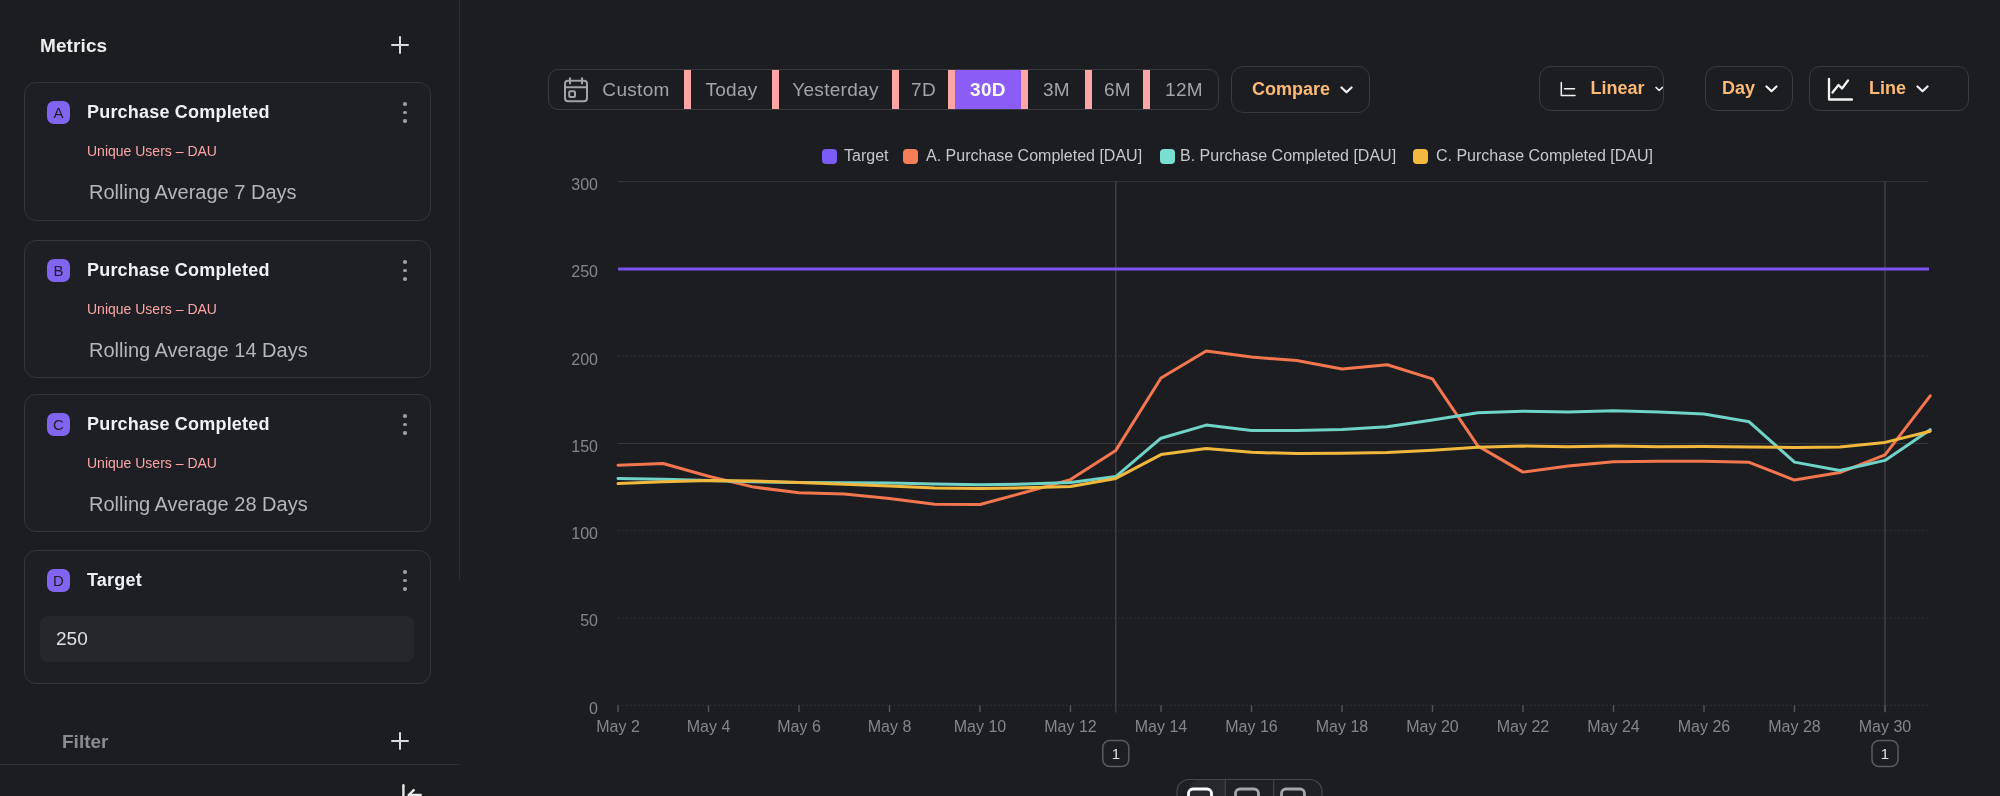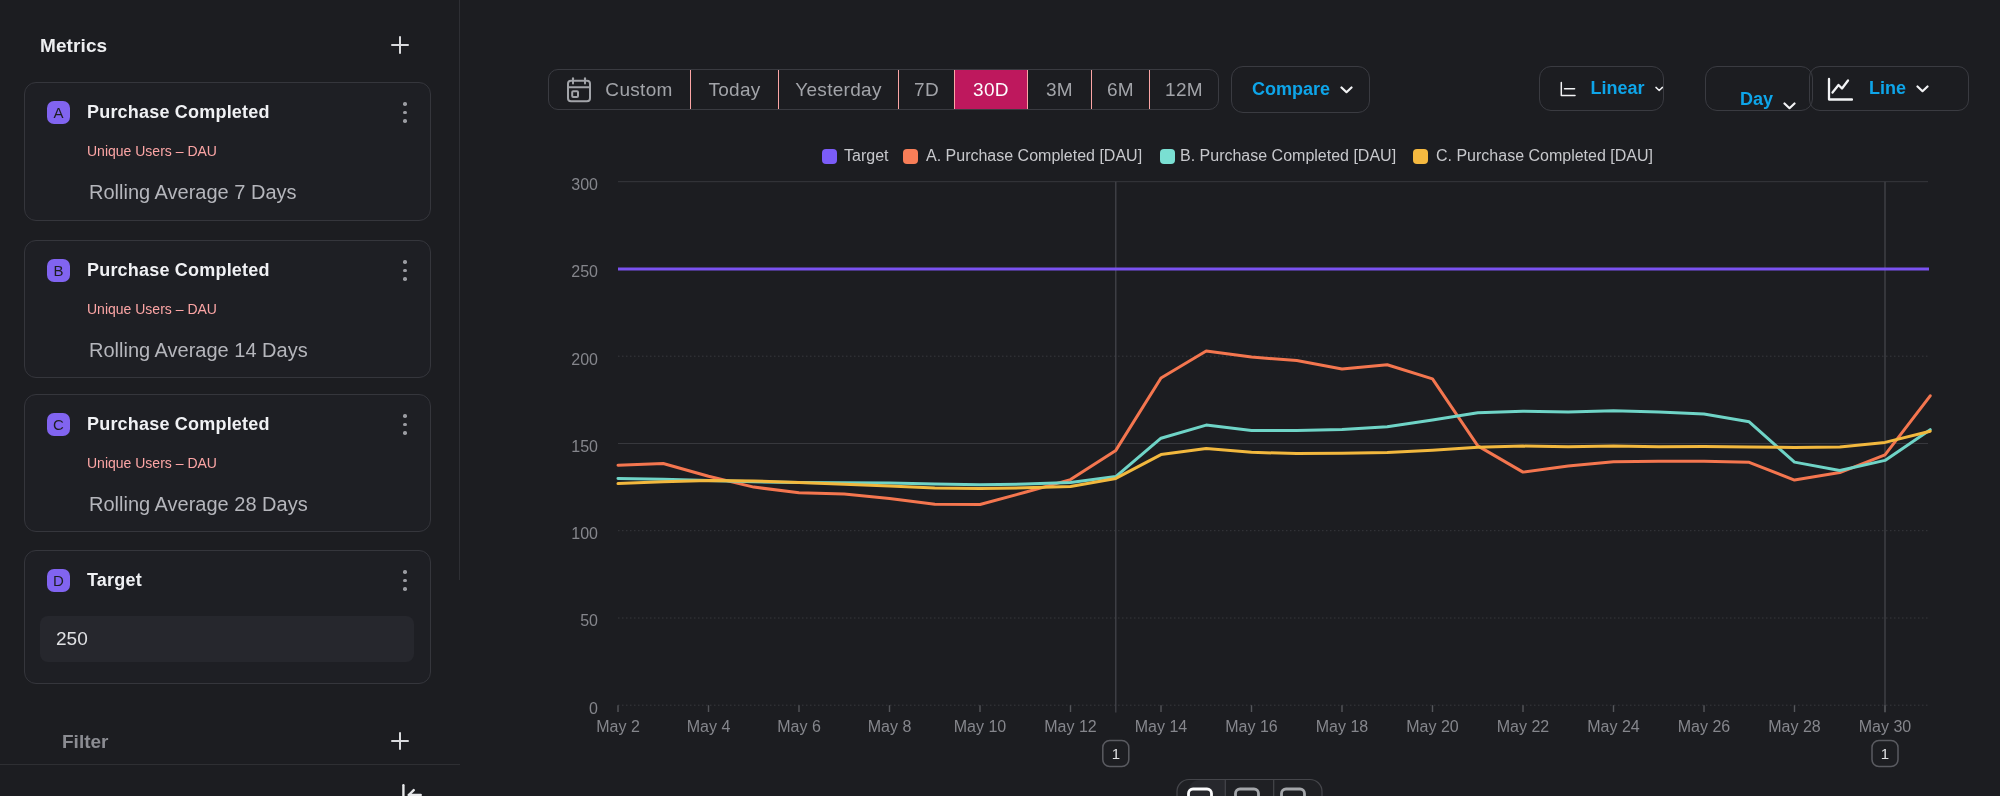--- a/index.html
+++ b/index.html
@@ -17,24 +17,24 @@
 .cline2 { position:absolute; left:62px; top:60px; font-size:14px; color:#fca5a5; }
 .cline3 { position:absolute; left:64px; top:98px; font-size:20px; color:#b5b6bc; }
 .kebab { position:absolute; left:378px; top:19px; width:4px; }
 .kebab i { display:block; width:3.5px; height:3.5px; border-radius:50%; background:#9b9ca2; margin-bottom:5px; }
 .dinput { position:absolute; left:15px; top:65px; width:374px; height:46px; background:#26272d; border-radius:8px; color:#dfe0e3; font-size:19px; line-height:46px; padding-left:16px; }
 .filter-head { position:absolute; left:39px; top:731px; font-size:19px; font-weight:bold; color:#8b8c92;margin-left:23px; }
 .side-div { position:absolute; left:0; top:764px; width:460px; height:1px; background:#2e2f33; }
 
 
 .seg { position:absolute; left:548px; top:69px; height:41px; border:1px solid #3a3b41; border-radius:10px; display:flex; overflow:hidden; }
-.seg .cell { height:100%; display:flex; align-items:center; justify-content:center; color:#a2a4a9; font-size:19px; letter-spacing:0.3px; border-right:1px solid #fca5a5; }
+.seg .cell { height:100%; display:flex; align-items:center; justify-content:center; color:#a2a4a9; font-size:19px; letter-spacing:0.3px; border-right:7px solid #fca5a5; }
 .seg .cell:last-child { border-right:none; }
-.seg .sel { background:#be185d; color:#fdfdfe; font-weight:normal; }
-.btn { position:absolute; top:66px; height:45px; border:1px solid #3a3b41; border-radius:12px; display:flex; align-items:center; color:#0ea5e9; font-size:18px; font-weight:bold; }
+.seg .sel { background:#8b5cf6; color:#fdfdfe; font-weight:bold; }
+.btn { position:absolute; top:66px; height:45px; border:1px solid #3a3b41; border-radius:12px; display:flex; align-items:center; color:#fdba74; font-size:18px; font-weight:bold; }
 .chev { margin-left:10px; }
 .sw { position:absolute; top:149px; width:15px; height:15px; border-radius:4px; }
 .lgt { position:absolute; top:147px; font-size:16px; color:#c7c8cc; }
 
 #chartsvg { position:absolute; left:0; top:0; }
 </style>
 </head>
 <body>
 <div id="sidebar">
   <div class="side-head">Metrics</div>
@@ -125,21 +125,21 @@
 <div class="btn" style="left:1539px; width:125px; padding-left:20px;">
   <svg width="24" height="24" viewBox="0 0 24 24" fill="none" stroke="#f2f3f5" stroke-width="2.3" stroke-linecap="round" stroke-linejoin="round" style="margin-right:15px;">
     <path d="M2 1.8 V22 H23.2"></path>
       <path d="M7 11.5 H22.5"></path>
   </svg>
   Linear
   <svg class="chev" width="13" height="8" viewBox="0 0 13 8" fill="none" stroke="#f2f3f5" stroke-width="2.2" stroke-linecap="round" stroke-linejoin="round">
       <path d="M1.5 1.5 L6.5 6.2 L11.5 1.5"></path>
     </svg>
 </div>
-<div class="btn" style="left:1705px; width:108px; padding-left:34px;align-items:flex-end;">Day
+<div class="btn" style="left:1705px; width:88px; padding-left:16px;">Day
   <svg class="chev" width="13" height="8" viewBox="0 0 13 8" fill="none" stroke="#f2f3f5" stroke-width="2.2" stroke-linecap="round" stroke-linejoin="round">
       <path d="M1.5 1.5 L6.5 6.2 L11.5 1.5"></path>
     </svg>
 </div>
 <div class="btn" style="left:1809px; width:160px; padding-left:17px;border-radius:11px;">
   <svg width="26" height="26" viewBox="0 0 26 26" fill="none" stroke="#f2f3f5" stroke-width="2.3" stroke-linecap="round" stroke-linejoin="round" style="margin-right:16px;">
     <path d="M2 3 V23.5 H25"></path>
       <path d="M5.5 16.5 L11.5 9 L15 12.5 L21 4.5"></path>
   </svg>
   Line

